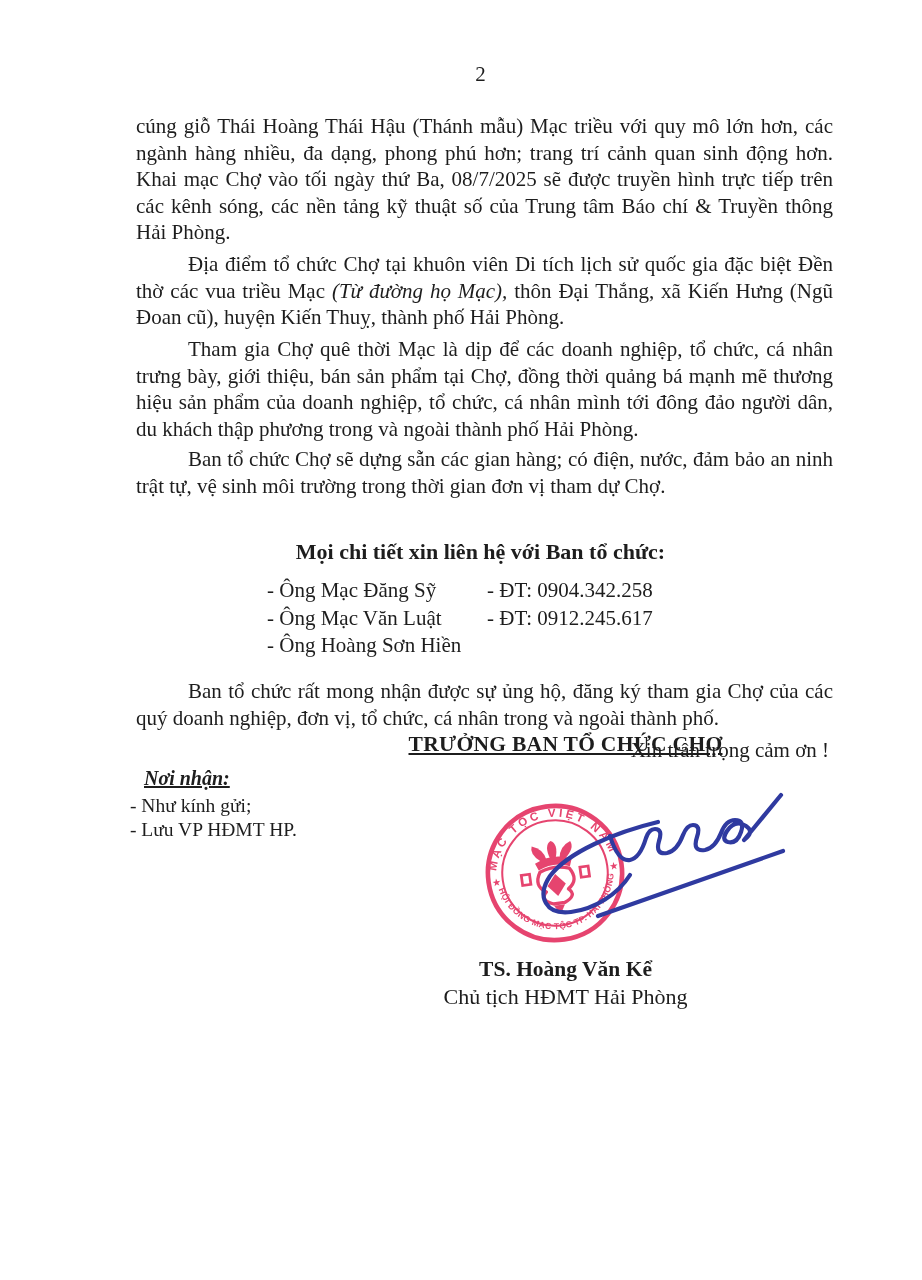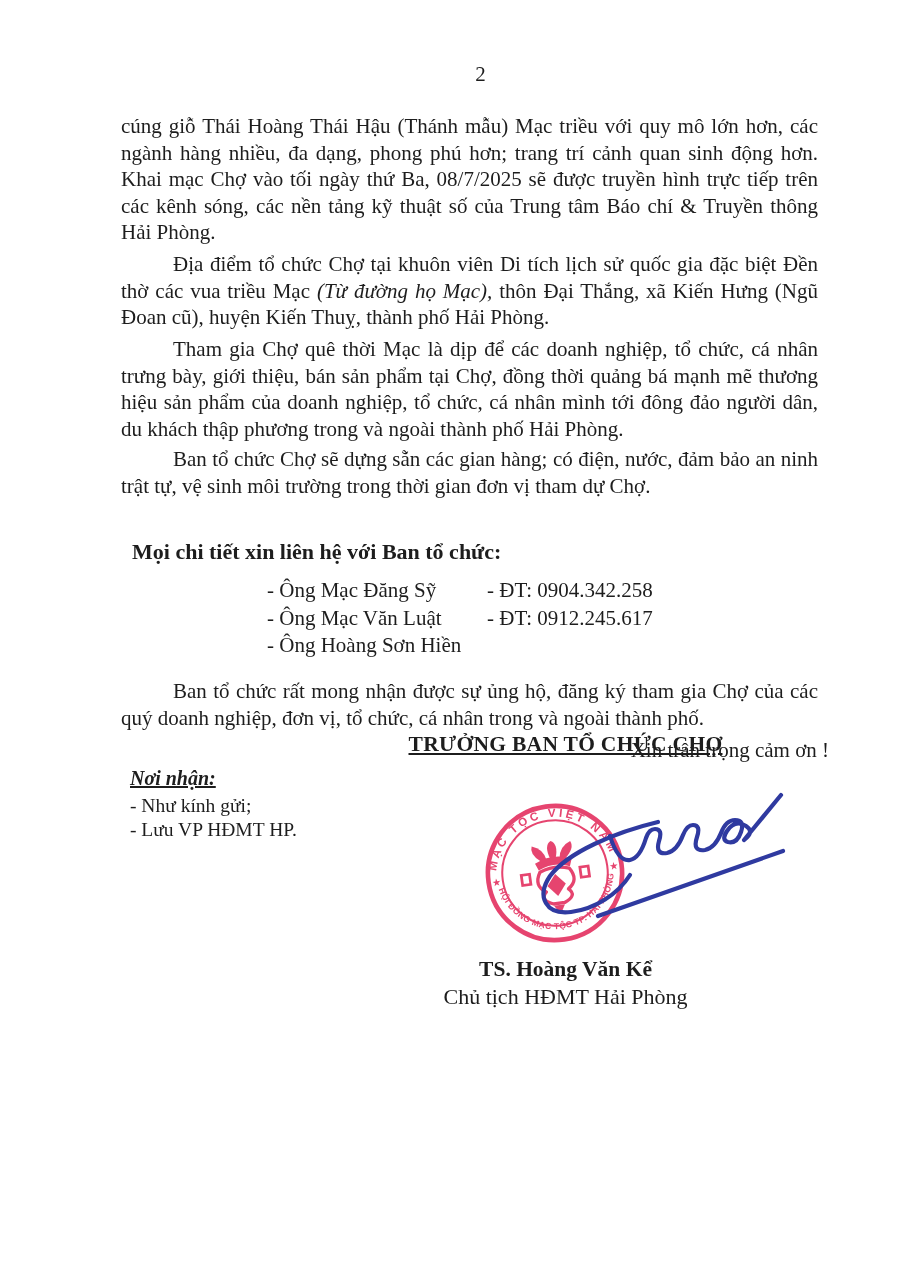--- a/index.html
+++ b/index.html
@@ -6,39 +6,39 @@
     --paper:#ffffff; --text:#1d1d1d; --stamp:#e43563; --signature:#2f3aa0;
   }
   html,body{margin:0;padding:0;background:#ffffff;}
   .page{
     position:relative;width:922px;height:1280px;overflow:hidden;
     background:var(--paper);color:var(--text);
     font-family:"Liberation Serif","DejaVu Serif",serif;
   }
   .abs{position:absolute;}
   .body-text{
-    left:121px;width:697px;
+    left:136px;width:697px;
     font-size:21px;line-height:26.5px;text-align:justify;
   }
   .indent{text-indent:52px;}
   .it{font-style:italic;}
   .page-number{left:132px;width:697px;top:62px;text-align:center;font-size:21px;}
   .contact-heading{
-    left:132px;width:697px;top:539px;text-align:left;
+    left:132px;width:697px;top:539px;text-align:center;
     font-weight:bold;font-size:22px;
   }
   .contacts{left:243px;top:577px;font-size:21px;line-height:27.5px;}
   .contact-row{display:flex;}
   .contact-name{width:220px;margin-left:24px;}
   .thanks{left:132px;width:697px;top:717px;font-size:21px;text-align:right;}
   .thanks .pad{display:inline-block;width:52px;}
   .noi-nhan{left:130px;top:766px;font-size:19.5px;line-height:24.5px;}
   .noi-nhan-title{
     font-weight:bold;font-style:italic;text-decoration:underline;
-    font-size:20px;margin-bottom:3px;
+    font-size:20px;margin-left:14px;margin-bottom:3px;
   }
   .sign-heading{
     left:398px;width:335px;top:732px;text-align:center;
     font-weight:bold;font-size:21.5px;letter-spacing:.3px;text-decoration:underline;
   }
   .stamp-svg{left:481px;top:799px;width:148px;height:148px;z-index:1;}
   .sig-svg{left:498px;top:776px;width:290px;height:152px;z-index:2;}
   .signer{left:398px;width:335px;top:936px;text-align:center;line-height:27px;z-index:3;margin-top:20px;}
   .signer-name{font-weight:bold;font-size:21.5px;}
   .signer-title{font-size:22px;}

